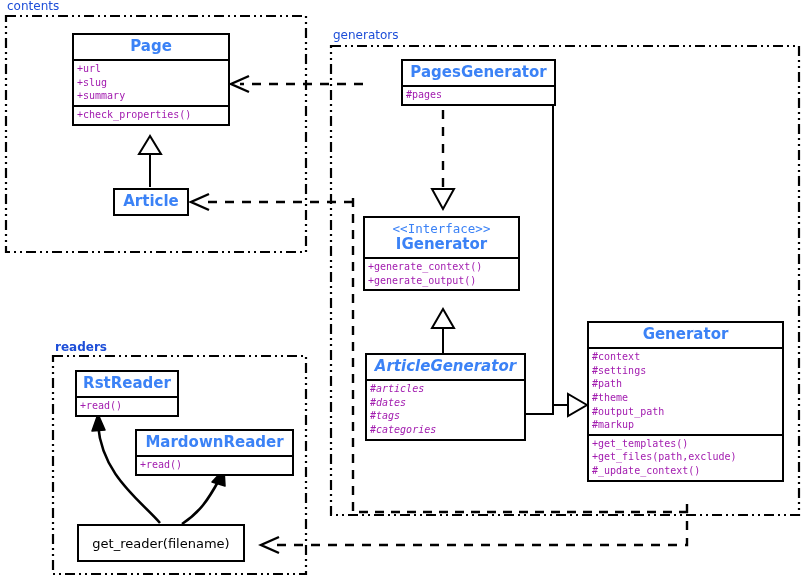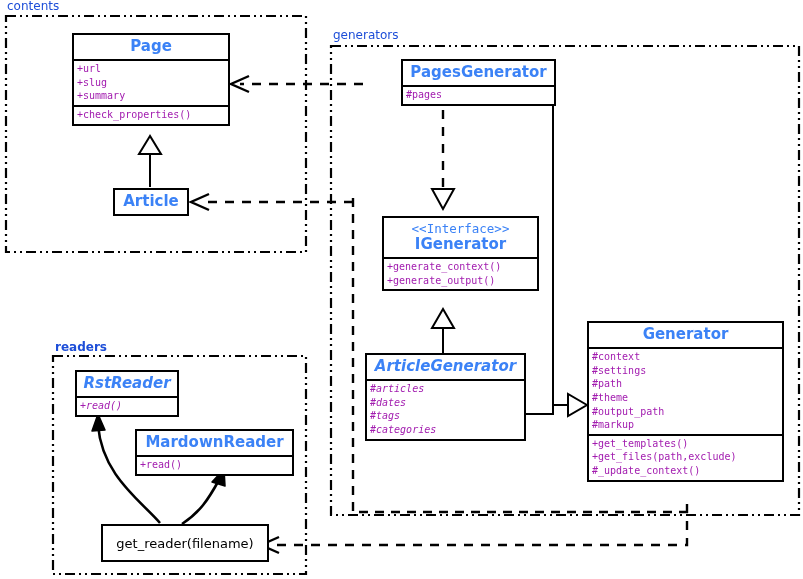--- a/index.html
+++ b/index.html
@@ -155,21 +155,21 @@
     <div class="uml-name">Article</div>
   </div>
 
   <div class="uml-class" style="left:364px; top:59px; width:155px;margin-left:37px;">
     <div class="uml-name">PagesGenerator</div>
     <div class="uml-compartment">
       <div class="row">#pages</div>
     </div>
   </div>
 
-  <div class="uml-class" style="left:382px; top:216px; width:157px;">
+  <div class="uml-class" style="left:363px; top:216px; width:157px;">
     <div class="uml-name">
       <span class="uml-stereotype">&lt;&lt;Interface&gt;&gt;</span>
       <span>IGenerator</span>
     </div>
     <div class="uml-compartment">
       <div class="row">+generate_context()</div>
       <div class="row">+generate_output()</div>
     </div>
   </div>
 
@@ -193,31 +193,31 @@
       <div class="row">#output_path</div>
       <div class="row">#markup</div>
     </div>
     <div class="uml-compartment">
       <div class="row">+get_templates()</div>
       <div class="row">+get_files(path,exclude)</div>
       <div class="row">#_update_context()</div>
     </div>
   </div>
 
-  <div class="uml-class" style="left:75px; top:370px; width:104px;font-style:italic;">
+  <div class="uml-class" style="left:75px; top:370px; width:104px;">
     <div class="uml-name">RstReader</div>
     <div class="uml-compartment">
       <div class="row">+read()</div>
     </div>
   </div>
 
   <div class="uml-class" style="left:135px; top:429px; width:159px;">
     <div class="uml-name">MardownReader</div>
     <div class="uml-compartment">
       <div class="row">+read()</div>
     </div>
   </div>
 
-  <div class="plain-box" style="left:101px; top:524px; width:168px; height:38px;">
+  <div class="plain-box" style="left:77px; top:524px; width:168px; height:38px;">
     <span class="label">get_reader(filename)</span>
   </div>
 
 </div>
 
 </body></html>

